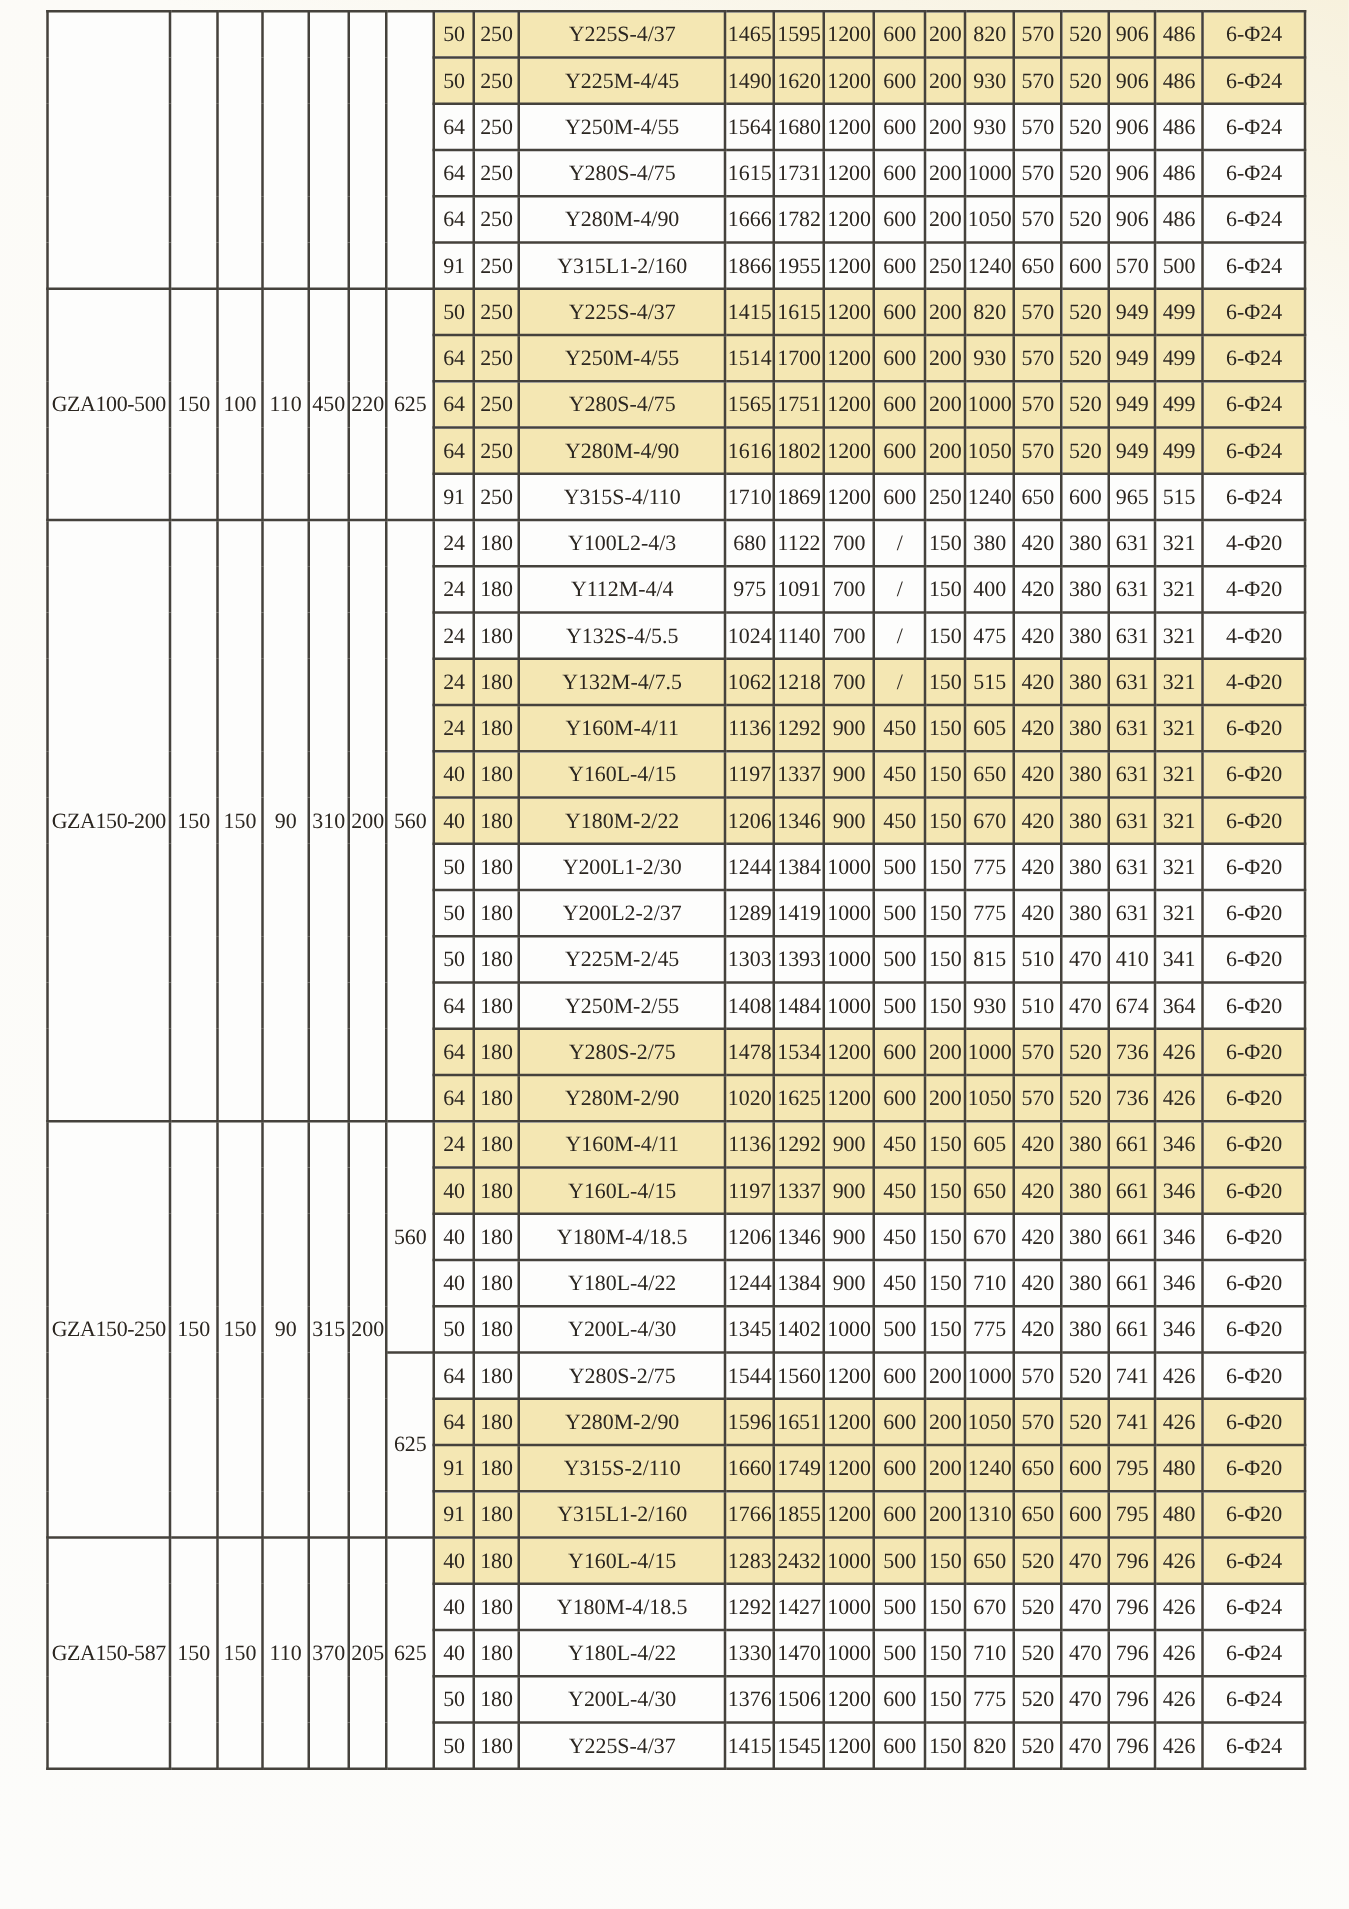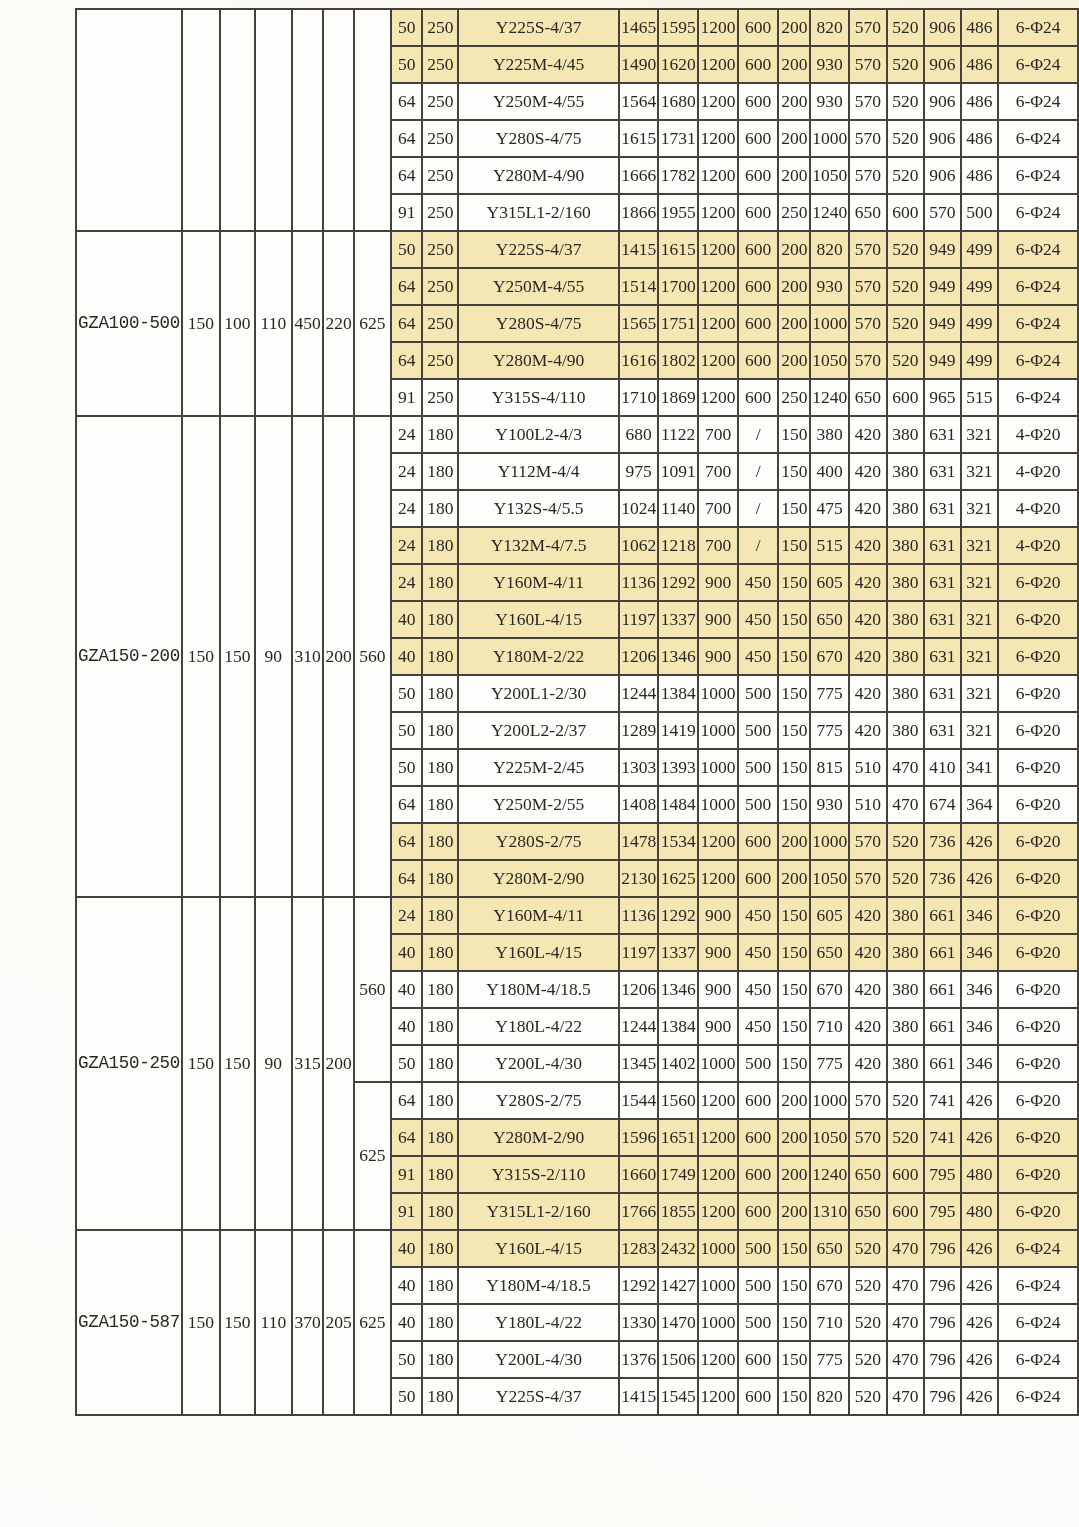--- a/index.html
+++ b/index.html
@@ -16,33 +16,32 @@
   }
   .sheet{
     position:relative;width:1079px;height:1527px;
     background:linear-gradient(200deg,#f7f1dd 0%,#fcfbf7 18%,#fcfcfa 100%);
   }
   table.spec{
     position:absolute;left:37px;top:8px;
     border-collapse:collapse;table-layout:fixed;
     height:1060px;
     color:var(--ink);
-    margin-left:38px;
   }
   table.spec td{
     border:2px solid var(--border);
     background:var(--cell);
     text-align:center;vertical-align:middle;
     font-size:17.5px;line-height:1;
     padding:0 1px;
     white-space:nowrap;overflow:hidden;
     height:35px;
   }
   table.spec tr.hl td.data{ background:var(--hl); }
-  table.spec td.model{ font-size:17.5px; letter-spacing:-0.3px;font-family:Liberation Mono, monospace; }
+  table.spec td.model{ font-size:17.5px; letter-spacing:-0.3px; }
 </style>
 </head>
 <body>
 
 <div class="sheet">
   <table class="spec">
     <colgroup>
         <col style="width: 98px;">
         <col style="width: 38px;">
         <col style="width: 36px;">
@@ -452,21 +451,21 @@
           <td class="data">570</td>
           <td class="data">520</td>
           <td class="data">736</td>
           <td class="data">426</td>
           <td class="data">6-Φ20</td>
         </tr>
         <tr class="hl">
           <td class="data">64</td>
           <td class="data">180</td>
           <td class="data">Y280M-2/90</td>
-          <td class="data">2130</td>
+          <td class="data">1020</td>
           <td class="data">1625</td>
           <td class="data">1200</td>
           <td class="data">600</td>
           <td class="data">200</td>
           <td class="data">1050</td>
           <td class="data">570</td>
           <td class="data">520</td>
           <td class="data">736</td>
           <td class="data">426</td>
           <td class="data">6-Φ20</td>

